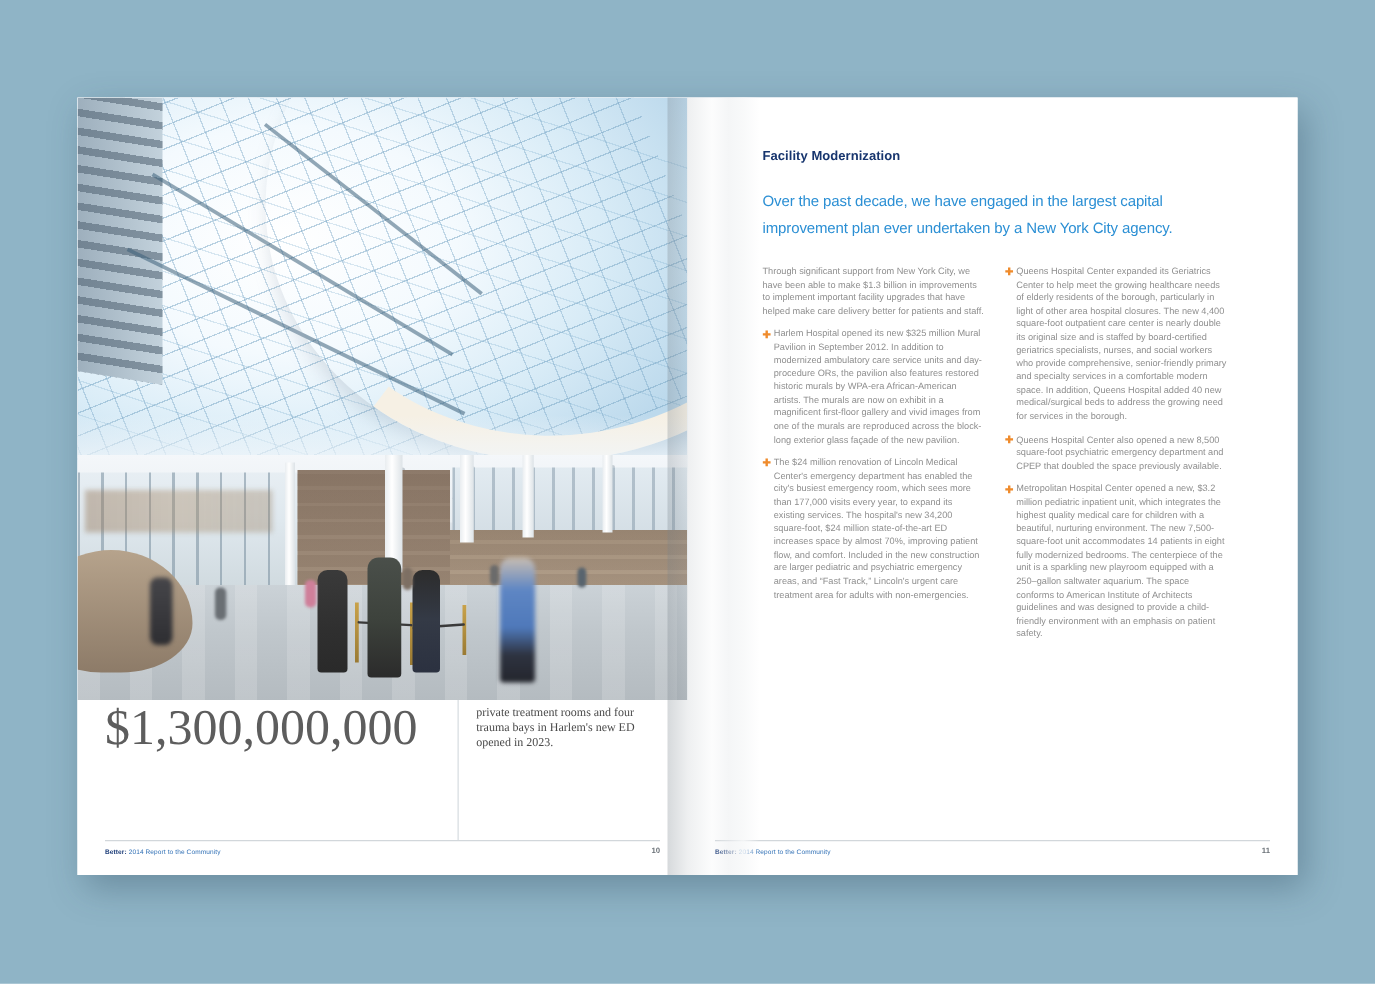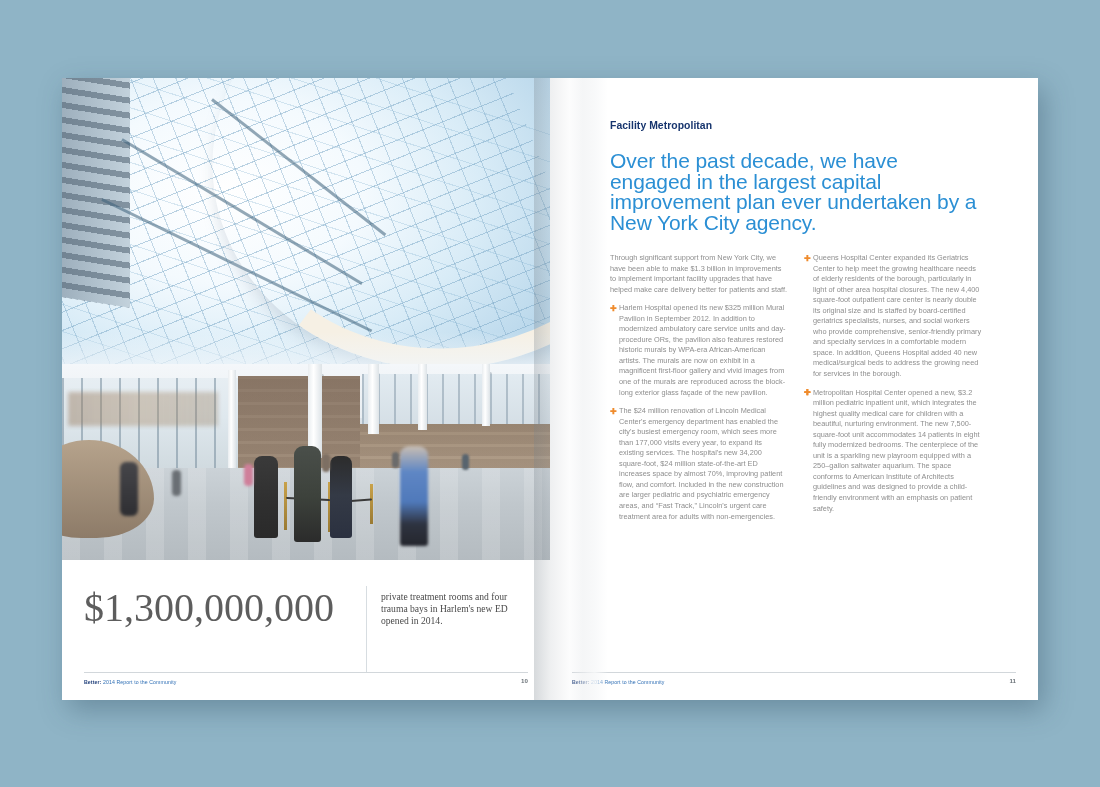--- a/index.html
+++ b/index.html
@@ -241,21 +241,21 @@
   }
 
   
   .stats {
     position: absolute;
     left: 0; top: 482px;
     width: 488px;
     height: 112px;
     background: #ffffff;
     display: flex;
-    padding: 26px 22px 0 22px;
+    padding: 0 22px 0 22px;
   }
   .stat-big {
     width: 282px;
     padding-right: 12px;
   }
   .bignum {
     font-family: "Liberation Serif", serif;
     font-size: 40px;
     line-height: 44px;
     color: #5d5d5d;
@@ -331,21 +331,21 @@
     width: 372px;
   }
   .kicker {
     font-size: 10.4px;
     font-weight: bold;
     color: #17356e;
     letter-spacing: 0.05px;
     margin-bottom: 20px;
   }
   .deck {
-    font-size: 21px;
+    font-size: 12px;
     line-height: 20.5px;
     color: #2b8fd4;
     letter-spacing: -0.1px;
     margin-bottom: 20px;
   }
   .cols {
     display: flex;
     gap: 16px;
   }
   .col { width: 178px; }
@@ -448,35 +448,35 @@
         <div class="person" style="left:330px; bottom:92px; width:7px;  height:16px; background:#6b6b6b; border-radius:4px; filter:blur(1.2px);"></div>
         <div class="person" style="left:400px; bottom:90px; width:7px;  height:16px; background:#58646e; border-radius:4px; filter:blur(1.2px);"></div>
       </div>
     </div>
 
     <div class="stats">
       <div class="stat-big">
         <div class="bignum">$1,300,000,000</div>
       </div>
       <div class="stat-small">
-        <div class="stat-caption-dark">private treatment rooms and four trauma bays in Harlem's new ED opened in 2014.</div>
+        <div class="stat-caption-dark">private treatment rooms and four trauma bays in Harlem's new ED opened in 2023.</div>
       </div>
     </div>
 
     <div class="footer">
       <div class="footer-rule footer-left-rule"></div>
       <div class="footer-text" style="left:22px;"><b>Better:</b><span> 2014 Report to the Community</span></div>
       <div class="footer-page" style="right:22px;">10</div>
     </div>
   </div>
 
   <div class="page page-right">
 
     <div class="rp-content">
-      <div class="kicker">Facility Metropolitan</div>
+      <div class="kicker">Facility Modernization</div>
       <div class="deck">Over the past decade, we have engaged in the largest capital improvement plan ever undertaken by a New York City agency.</div>
 
       <div class="cols">
 
         <div class="col">
           <div class="para">Through significant support from New York City, we have been able to make $1.3 billion in improvements to implement important facility upgrades that have helped make care delivery better for patients and staff.</div>
 
           <div class="bullet-item">
             <span class="bullet-mark">✚</span>
             <span>Harlem Hospital opened its new $325 million Mural Pavilion in September 2012. In addition to modernized ambulatory care service units and day-procedure ORs, the pavilion also features restored historic murals by WPA-era African-American artists. The murals are now on exhibit in a magnificent first-floor gallery and vivid images from one of the murals are reproduced across the block-long exterior glass façade of the new pavilion.</span>
@@ -489,20 +489,21 @@
         </div>
 
         <div class="col">
           <div class="bullet-item">
             <span class="bullet-mark">✚</span>
             <span>Queens Hospital Center expanded its Geriatrics Center to help meet the growing healthcare needs of elderly residents of the borough, particularly in light of other area hospital closures. The new 4,400 square-foot outpatient care center is nearly double its original size and is staffed by board-certified geriatrics specialists, nurses, and social workers who provide comprehensive, senior-friendly primary and specialty services in a comfortable modern space. In addition, Queens Hospital added 40 new medical/surgical beds to address the growing need for services in the borough.</span>
           </div>
 
           <div class="bullet-item">
             <span class="bullet-mark">✚</span>
+            <span>Queens Hospital Center also opened a new 8,500 square-foot psychiatric emergency department and CPEP that doubled the space previously available.</span>
           </div>
 
           <div class="bullet-item">
             <span class="bullet-mark">✚</span>
             <span>Metropolitan Hospital Center opened a new, $3.2 million pediatric inpatient unit, which integrates the highest quality medical care for children with a beautiful, nurturing environment. The new 7,500-square-foot unit accommodates 14 patients in eight fully modernized bedrooms. The centerpiece of the unit is a sparkling new playroom equipped with a 250–gallon saltwater aquarium. The space conforms to American Institute of Architects guidelines and was designed to provide a child-friendly environment with an emphasis on patient safety.</span>
           </div>
         </div>
 
       </div>
     </div>

